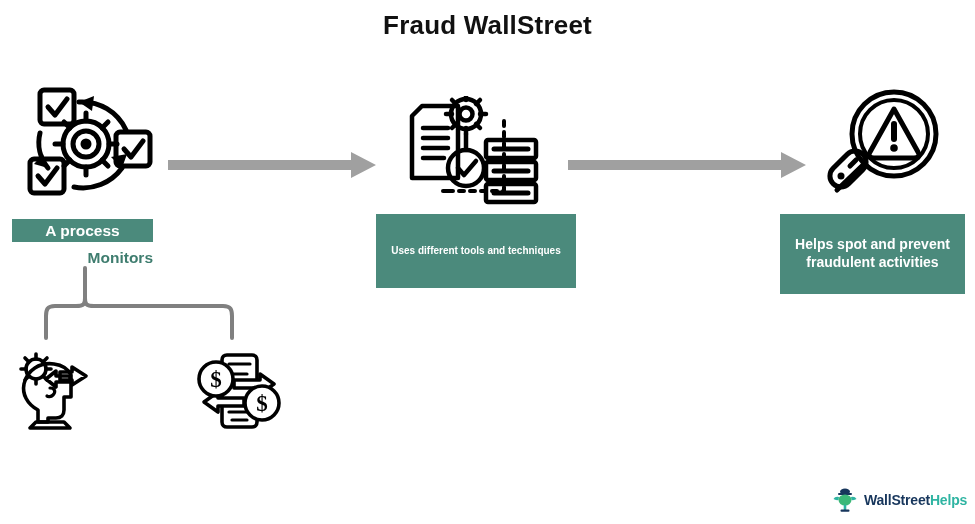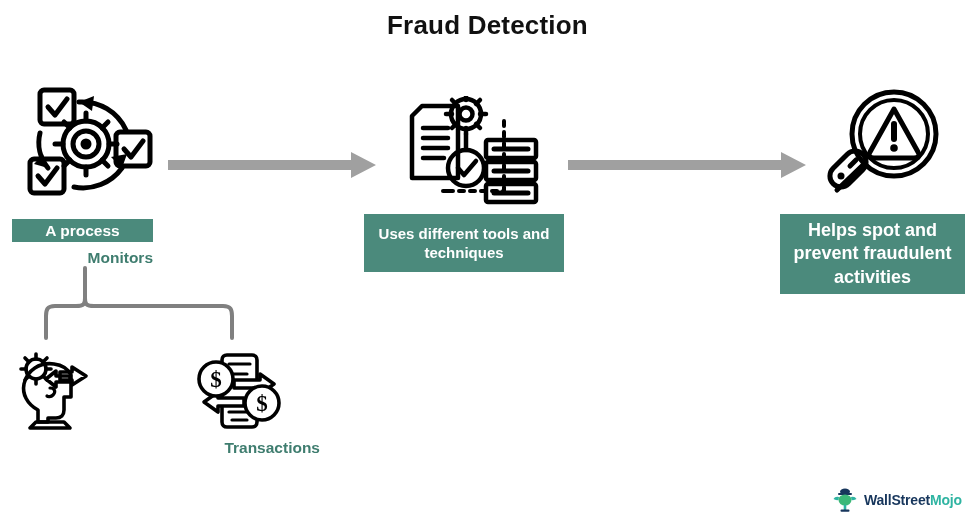--- a/index.html
+++ b/index.html
@@ -24,22 +24,22 @@
     position:absolute;
     background:#4b8a7c;
     color:#ffffff;
     font-weight:bold;
     display:flex;align-items:center;justify-content:center;
     text-align:center;
     line-height:1.28;
     box-sizing:border-box;
   }
   #box-1{left:12px;top:211px;width:141px;height:23px;font-size:15.5px;margin-top:8px;}
-  #box-2{left:364px;top:214px;width:200px;height:58px;font-size:15px;padding:0 8px;}
-  #box-3{left:780px;top:214px;width:185px;height:80px;font-size:18px;padding:0 8px;}
+  #box-2{left:376px;top:214px;width:200px;height:74px;font-size:10px;padding:0 8px;}
+  #box-3{left:780px;top:214px;width:185px;height:80px;font-size:14px;padding:0 8px;}
 
   
   .caption{
     position:absolute;
     color:#3f7d6f;font-weight:bold;text-align:right;
     line-height:1.25;
   }
   #caption-monitors{left:12px;top:248px;width:141px;font-size:15.5px;}
   #caption-customer{left:0px;top:436px;width:126px;font-size:15.5px;}
   #caption-transactions{left:172px;top:438px;width:148px;font-size:15.5px;}
@@ -70,21 +70,21 @@
     font-size:14px;font-weight:bold;letter-spacing:-.2px;white-space:nowrap;
   }
   .logo-wall{color:#17365c;text-align:right;}
   .logo-mojo{color:#2fb4a2;}
 </style>
 </head>
 <body>
 
 <div class="canvas">
 
-  <div class="title">Fraud Detection</div>
+  <div class="title">Fraud WallStreet</div>
 
   <div class="icon" id="icon-process">
     <svg viewBox="0 0 142 122" width="142" height="122" fill="none" stroke="#000" stroke-width="5" stroke-linecap="round" stroke-linejoin="round">
 
       <g>
         <circle cx="68" cy="62" r="23" stroke-width="5"></circle>
         <circle cx="68" cy="62" r="13" stroke-width="5"></circle>
         <circle cx="68" cy="62" r="5.5" fill="#000" stroke="none"></circle>
         <g stroke-width="5">
           <line x1="68" y1="31" x2="68" y2="39"></line>
@@ -299,28 +299,27 @@
         <text x="20" y="35" font-family="'Liberation Serif',serif" font-size="23" font-weight="bold" text-anchor="middle" fill="#000" stroke="none">$</text>
       </g>
 
       <g>
         <circle cx="66" cy="51" r="17" stroke-width="3.6" fill="#fff"></circle>
         <text x="66" y="59" font-family="'Liberation Serif',serif" font-size="23" font-weight="bold" text-anchor="middle" fill="#000" stroke="none">$</text>
       </g>
     </svg>
   </div>
 
-  <div class="caption" id="caption-transactions">Transactions</div>
 
   <div id="logo">
     <svg id="logo-mark" viewBox="0 0 26 26">
       <ellipse cx="13" cy="4.5" rx="5" ry="3" fill="#17365c"></ellipse>
       <rect x="6" y="6" width="14" height="2" rx="1" fill="#17365c"></rect>
       <path d="M7 10 Q3 9 1.5 12 Q3.5 13.5 6.5 13 Z" fill="#2fb4a2"></path>
       <path d="M19 10 Q23 9 24.5 12 Q22.5 13.5 19.5 13 Z" fill="#2fb4a2"></path>
       <ellipse cx="13" cy="13" rx="6.5" ry="5.5" fill="#3cb878"></ellipse>
       <rect x="11.7" y="17.5" width="2.6" height="6" rx="1" fill="#2fb4a2"></rect>
       <rect x="8.5" y="22.5" width="9" height="2.2" rx="1" fill="#17365c"></rect>
     </svg>
-    <span class="logo-text"><span class="logo-wall">WallStreet</span><span class="logo-mojo">Mojo</span></span>
+    <span class="logo-text"><span class="logo-wall">WallStreet</span><span class="logo-mojo">Helps</span></span>
   </div>
 
 </div>
 
 </body></html>

